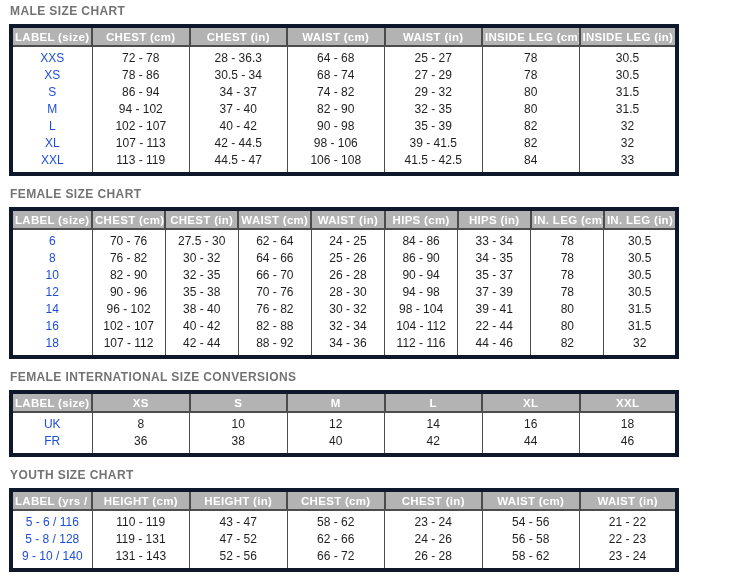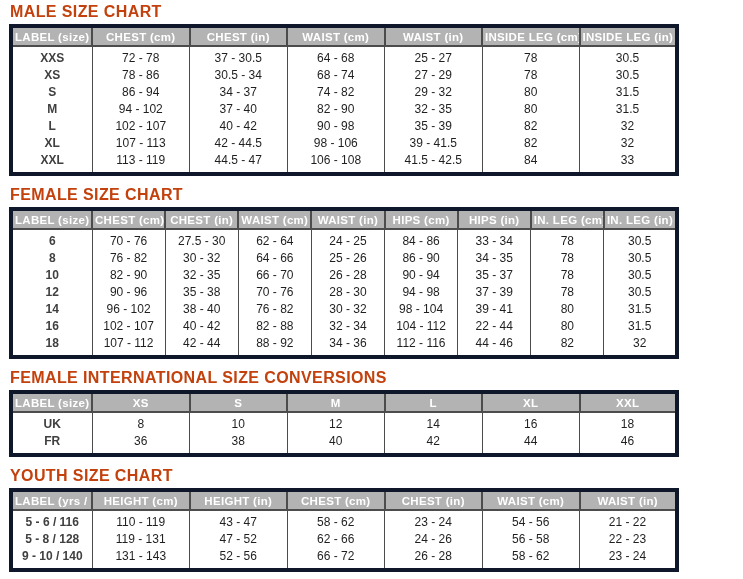--- a/index.html
+++ b/index.html
@@ -11,24 +11,24 @@
   }
   .page {
     width: 743px;
     height: 579px;
     padding: 5px 11px 0 9px;
     background: #ffffff;
     overflow: hidden;
   }
   .chart-section { margin-bottom: 12px; }
   .chart-title {
-    font-size: 16px;
+    font-size: 12px;
     font-weight: bold;
     letter-spacing: 0.4px;
-    color: #c2410c;
+    color: #737373;
     margin: 0 0 6px 1px;
     line-height: 13px;
   }
   table.size-table {
     width: 670px;
     border-collapse: collapse;
     table-layout: fixed;
     border: 4px solid #0f172a;
     padding-left: 20px;
   }
@@ -52,21 +52,21 @@
     line-height: 17px;
     text-align: center;
     vertical-align: middle;
     border-left: 1px solid #4c4c4c;
     border-right: 1px solid #4c4c4c;
     padding: 0 2px;
     color: #1f1f1f;
     white-space: nowrap;
     overflow: hidden;
   }
-  table.size-table td.row-label { font-weight: bold; color: #404040; }
+  table.size-table td.row-label { font-weight: normal; color: #1d4ed8; }
   table.size-table col.label-col { width: 81px; }
   table.size-table tbody tr:first-child td { padding-top: 3px; }
   table.size-table tbody tr:last-child td { padding-bottom: 3px; }
 </style>
 </head>
 <body>
 
 <div class="page">
 
   <section class="chart-section">
@@ -89,21 +89,21 @@
             <th>WAIST (cm)</th>
             <th>WAIST (in)</th>
             <th>INSIDE LEG (cm)</th>
             <th>INSIDE LEG (in)</th>
           </tr>
         </thead>
         <tbody>
           <tr>
             <td class="row-label">XXS</td>
             <td>72 - 78</td>
-            <td>37 - 30.5</td>
+            <td>28 - 36.3</td>
             <td>64 - 68</td>
             <td>25 - 27</td>
             <td>78</td>
             <td>30.5</td>
           </tr>
           <tr>
             <td class="row-label">XS</td>
             <td>78 - 86</td>
             <td>30.5 - 34</td>
             <td>68 - 74</td>

